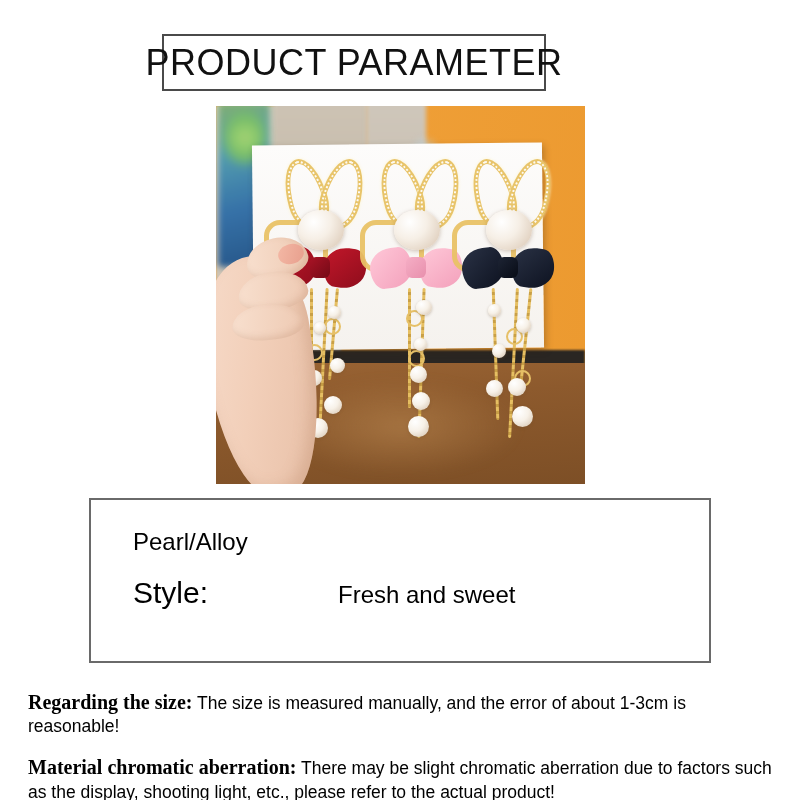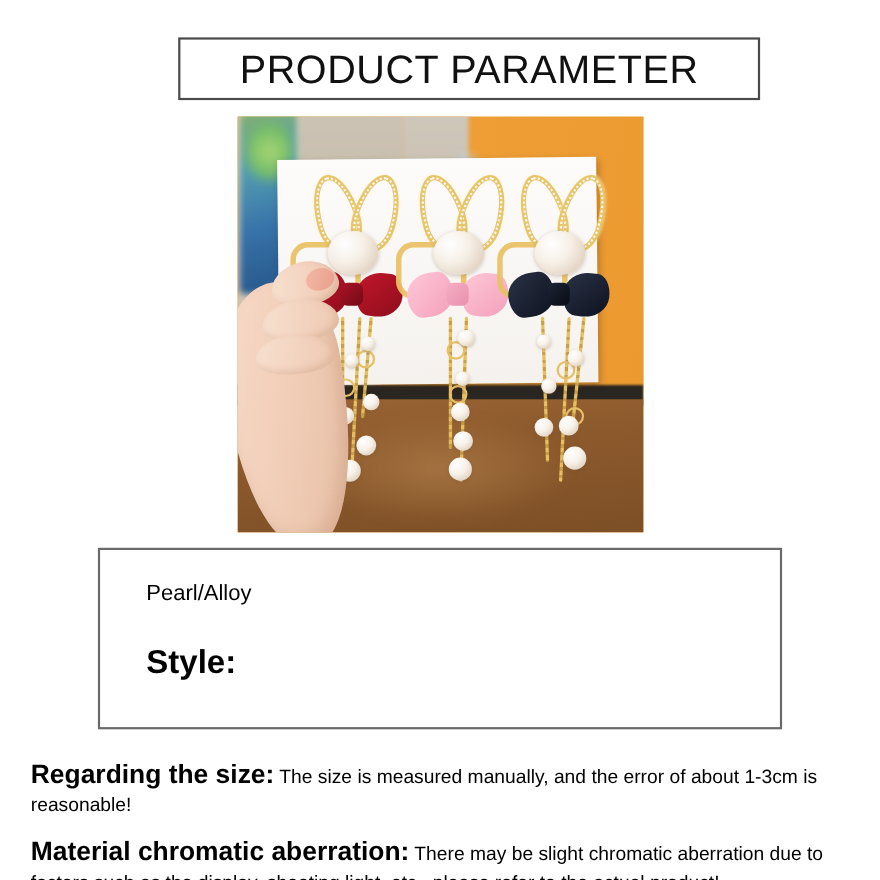--- a/index.html
+++ b/index.html
@@ -14,21 +14,21 @@
     overflow: hidden;
     font-family: "Liberation Sans", sans-serif;
     color: #000000;
   }
 
   
   .title-box {
     position: absolute;
     left: 162px;
     top: 34px;
-    width: 529px;
+    width: 384px;
     height: 57px;
     border: 2px solid #4a4a4a;
     box-sizing: border-box;
     display: flex;
     align-items: center;
     justify-content: center;
     background: #ffffff;
   }
   .title-text {
     font-size: 36px;
@@ -264,46 +264,47 @@
     box-sizing: border-box;
     background: #ffffff;
   }
   .spec-row {
     position: absolute;
     left: 42px;
     display: flex;
     align-items: baseline;
   }
   .spec-row-1 { top: 28px; }
-  .spec-row-2 { top: 86px; font-weight: bold; }
+  .spec-row-2 { top: 76px; }
   .spec-label {
     font-size: 30px;
     width: 205px;
     white-space: nowrap;
   }
   .spec-value {
-    font-size: 20px;
+    font-size: 24px;
     white-space: nowrap;
   }
 
   
   .notes {
     position: absolute;
     left: 28px;
     top: 672px;
     width: 748px;
   }
   .note {
     font-size: 17.5px;
     line-height: 1.28;
     margin-bottom: 14px;
   }
   .note-lead {
     font-weight: bold;
-    font-size: 24px;
+    font-size: 20px;
+    font-family: Liberation Serif, serif;
   }
 </style>
 </head>
 <body>
 
 <div class="title-box">
   <div class="title-text">PRODUCT PARAMETER</div>
 </div>
 
 <div class="photo">
@@ -400,20 +401,21 @@
   <div class="finger f3"></div>
   <div class="nail"></div>
 </div>
 
 <div class="spec-box">
   <div class="spec-row spec-row-1">
     <span class="spec-value">Pearl/Alloy</span>
   </div>
   <div class="spec-row spec-row-2">
     <span class="spec-label">Style:</span>
+    <span class="spec-value">Fresh and sweet</span>
   </div>
 </div>
 
 <div class="notes">
   <p class="note">
     <span class="note-lead">Regarding the size:</span><span> The size is measured manually, and the error of about 1-3cm is reasonable!</span>
   </p>
   <p class="note">
     <span class="note-lead">Material chromatic aberration:</span><span> There may be slight chromatic aberration due to factors such as the display, shooting light, etc., please refer to the actual product!</span>
   </p>

